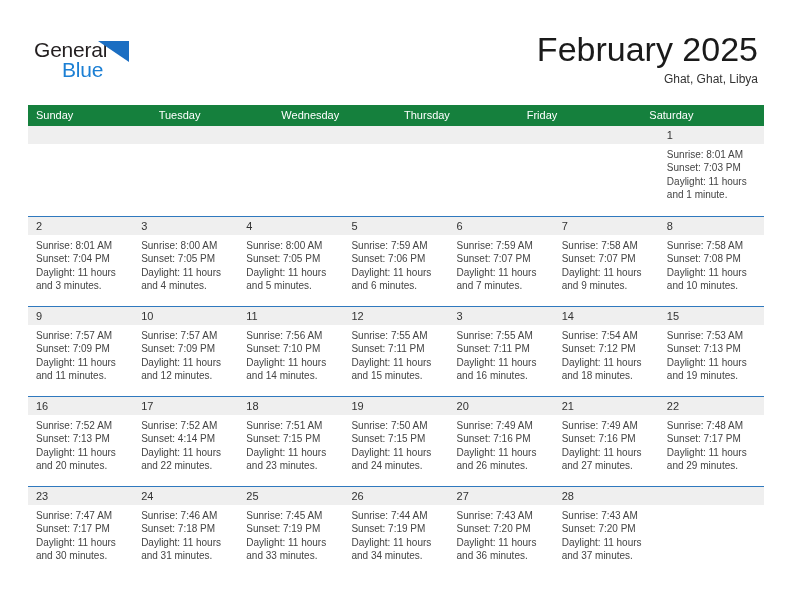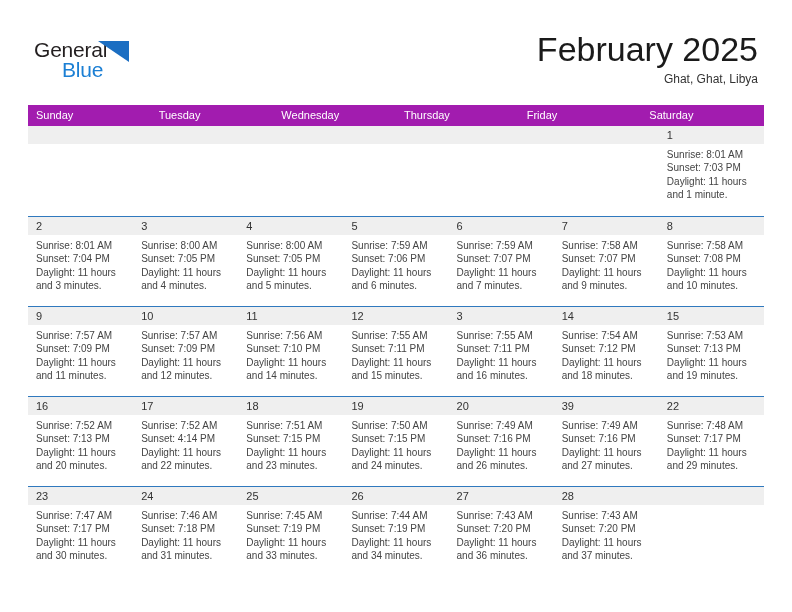--- a/index.html
+++ b/index.html
@@ -86,21 +86,21 @@
 
   
   .calendar {
     position: absolute;
     left: 28px;
     top: 105px;
     width: 736px;
   }
   .weekdays {
     display: flex;
-    background: #a21caf;
+    background: #15803d;
     height: 21px;
   }
   .weekday {
     flex: 1 1 0;
     color: #ffffff;
     font-size: 11px;
     line-height: 21px;
     padding-left: 8px;
     box-sizing: border-box;
     white-space: nowrap;
@@ -427,21 +427,21 @@
             </div>
             <div class="day-body">
               <div class="day-line">Sunrise: 7:49 AM</div>
               <div class="day-line">Sunset: 7:16 PM</div>
               <div class="day-line">Daylight: 11 hours</div>
               <div class="day-line">and 26 minutes.</div>
             </div>
           </div>
           <div class="day">
             <div class="day-band">
-              <div class="day-num">39</div>
+              <div class="day-num">21</div>
             </div>
             <div class="day-body">
               <div class="day-line">Sunrise: 7:49 AM</div>
               <div class="day-line">Sunset: 7:16 PM</div>
               <div class="day-line">Daylight: 11 hours</div>
               <div class="day-line">and 27 minutes.</div>
             </div>
           </div>
           <div class="day">
             <div class="day-band">

